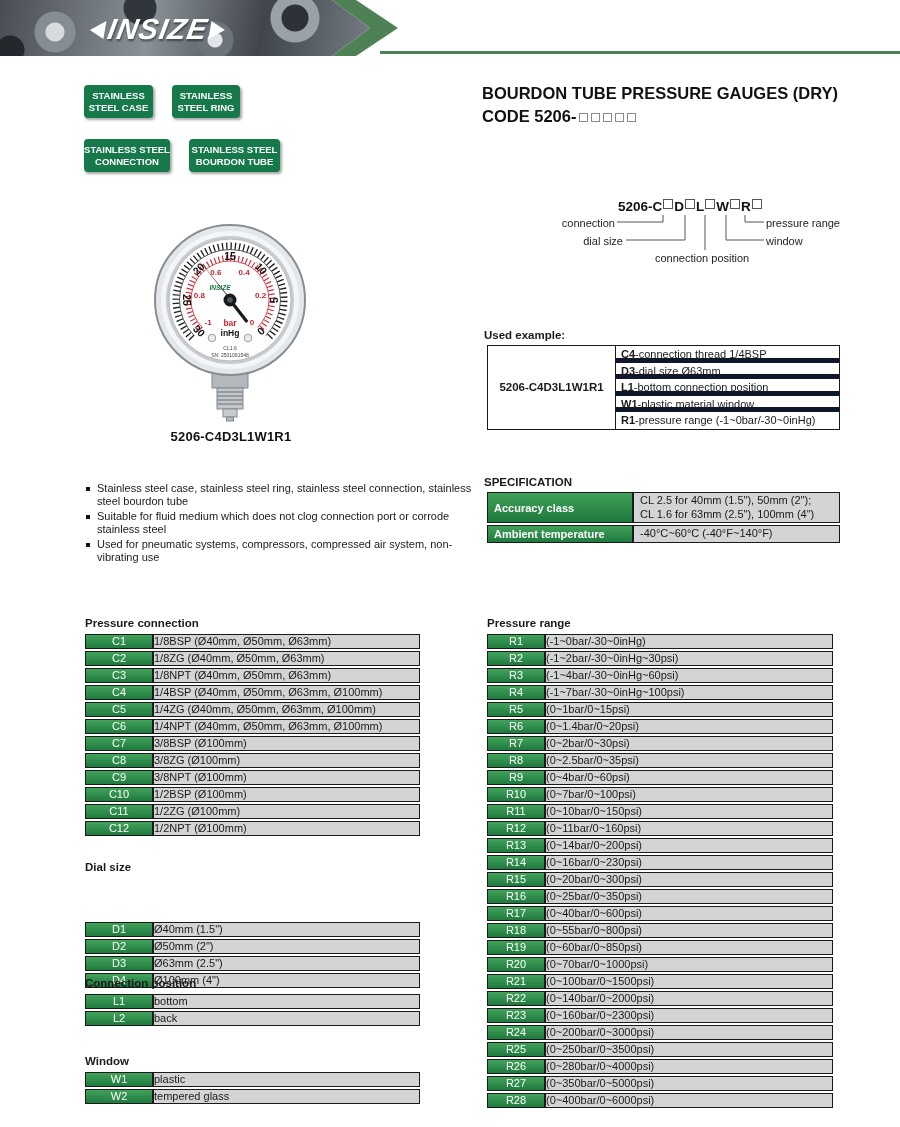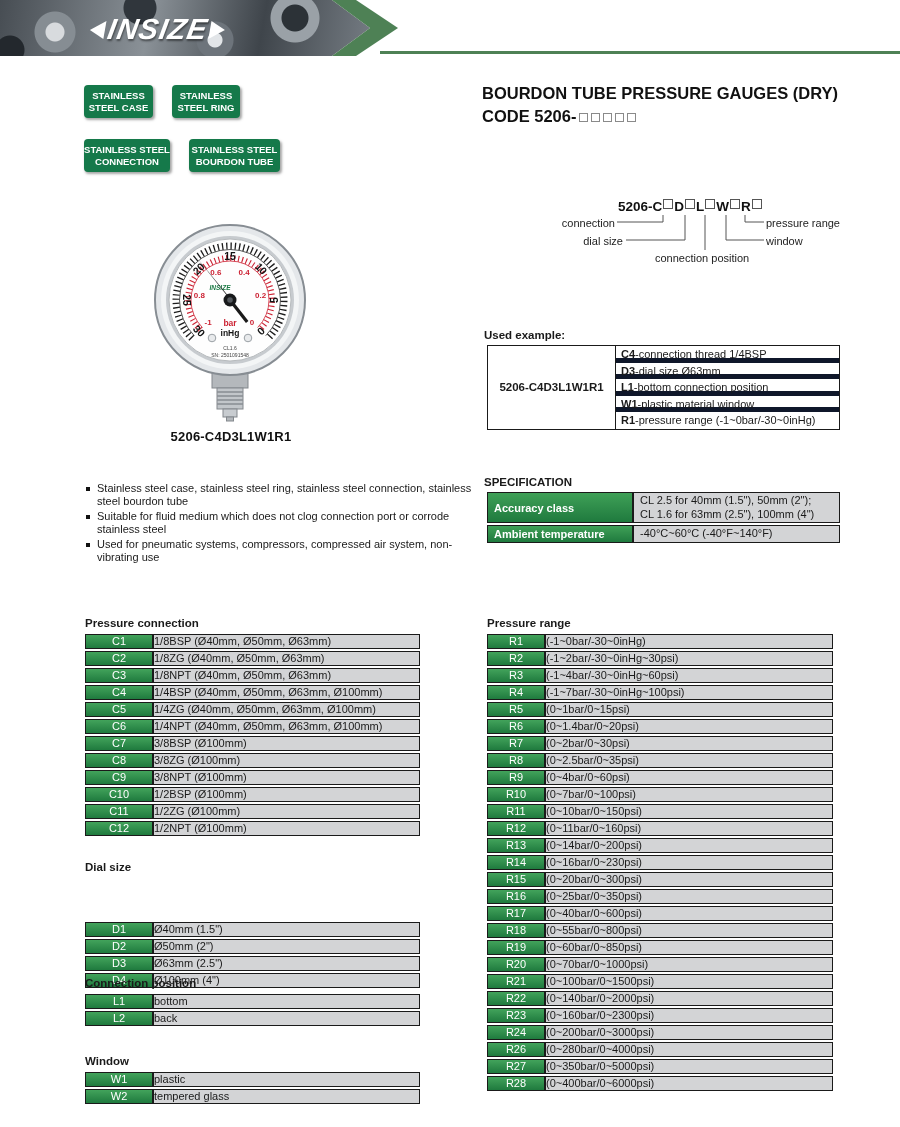--- a/index.html
+++ b/index.html
@@ -512,20 +512,24 @@
   <tr>
     <td class="kcell">R23</td>
     <td class="vcell">(0~160bar/0~2300psi)</td>
   </tr>
 
   <tr>
     <td class="kcell">R24</td>
     <td class="vcell">(0~200bar/0~3000psi)</td>
   </tr>
 
+  <tr>
+    <td class="kcell">R25</td>
+    <td class="vcell">(0~250bar/0~3500psi)</td>
+  </tr>
 
   <tr>
     <td class="kcell">R26</td>
     <td class="vcell">(0~280bar/0~4000psi)</td>
   </tr>
 
   <tr>
     <td class="kcell">R27</td>
     <td class="vcell">(0~350bar/0~5000psi)</td>
   </tr>

